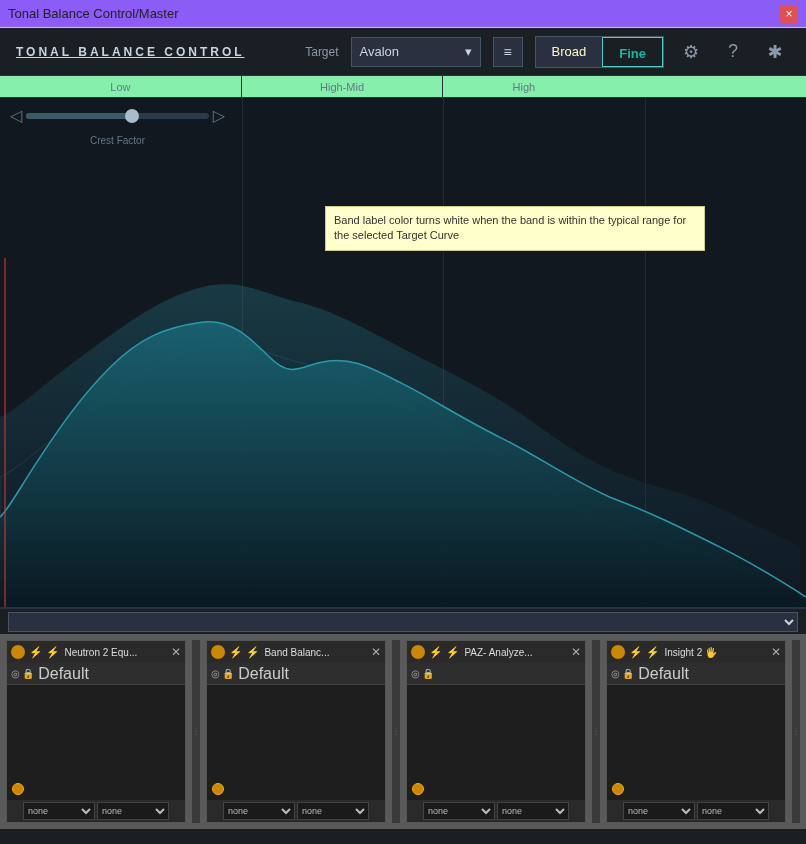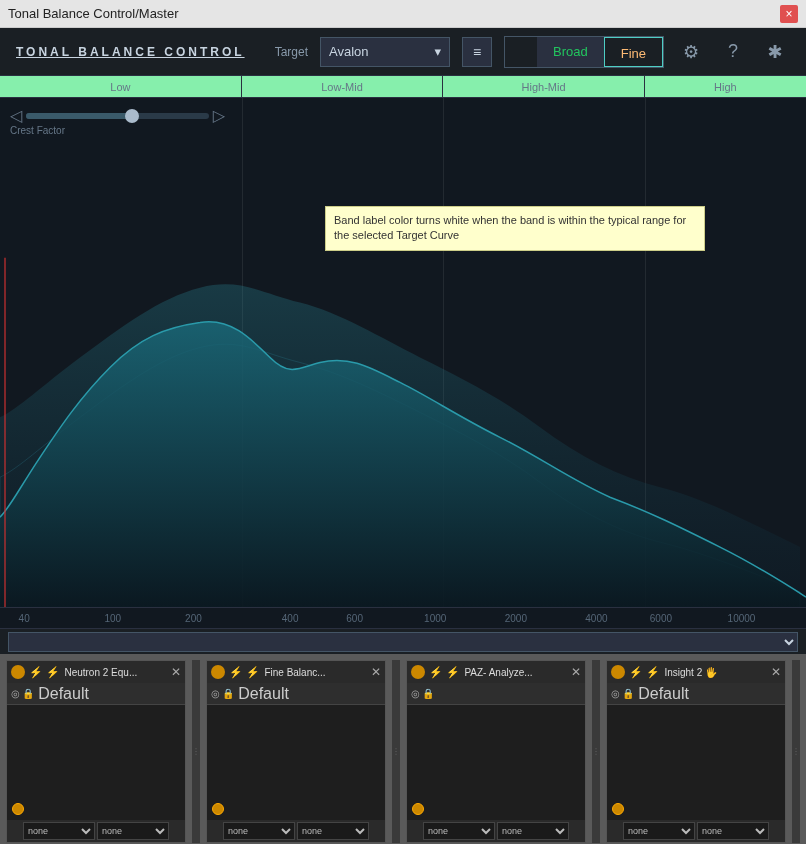--- a/index.html
+++ b/index.html
@@ -6,21 +6,21 @@
     body {
       width: 806px;
       height: 844px;
       background: #5a5a5a;
       font-family: Arial, sans-serif;
       overflow: hidden;
     }
 
     
     #title-bar {
-      background: #e5e5e5;
+      background: #8b5cf6;
       height: 28px;
       display: flex;
       align-items: center;
       justify-content: space-between;
       padding: 0 8px;
       border-bottom: 1px solid #ccc;
     }
     #title-bar span {
       font-size: 13px;
       color: #222;
@@ -92,37 +92,37 @@
       justify-content: center;
       cursor: pointer;
       font-size: 14px;
     }
     #broad-fine-group {
       display: flex;
       border: 1px solid #445566;
     }
     #broad-btn {
       background: #2a3040;
-      color: #22c55e;
+      color: #fef9c3;
       border: none;
       padding: 4px 16px;
       font-size: 13px;
       cursor: pointer;
       height: 30px;
-      margin-left: 32px;
     }
     #fine-btn {
       background: transparent;
-      color: #fdba74;
+      color: #14b8a6;
       border: none;
       border: 1px solid #4ecdc4;
       padding: 8px 16px;
       font-size: 13px;
       cursor: pointer;
       height: 30px;
+      font-weight: bold;
     }
     #settings-btn, #help-btn, #power-btn {
       background: transparent;
       border: none;
       color: #8899aa;
       font-size: 18px;
       cursor: pointer;
       width: 30px;
       height: 30px;
       display: flex;
@@ -190,24 +190,24 @@
       position: absolute;
       left: 58%;
       top: -4px;
       width: 14px;
       height: 14px;
       background: #aabbcc;
       border-radius: 50%;
       transform: translateX(-50%);
     }
     #crest-label {
-      text-align: left;
+      text-align: center;
       color: #667788;
       font-size: 10px;
-      margin-top: 0;
+      margin-top: 10px;
     }
 
     
     #tooltip-box {
       position: absolute;
       top: 108px;
       left: 325px;
       background: #ffffcc;
       border: 1px solid #cccc88;
       padding: 6px 8px;
@@ -420,23 +420,20 @@
     <button id="settings-btn">⚙</button>
     <button id="help-btn">?</button>
     <button id="power-btn">✱</button>
   </div>
 
   <div id="band-labels">
     <div class="band-label" style="width:30%; border-left:none;">
       <span>Low</span>
     </div>
     <div class="band-label" style="width:25%;">
-      <span>Low-Mid</span>
-    </div>
-    <div class="band-label" style="width:25%;">
       <span>High-Mid</span>
     </div>
     <div class="band-label" style="width:20%; border-right:none;">
       <span>High</span>
     </div>
   </div>
 
   <div id="chart-area">
 
     <div class="band-divider" style="left:30%;"></div>
@@ -478,32 +475,20 @@
 
       <line x1="5" y1="160" x2="5" y2="510" stroke="#cc3030" stroke-width="2" opacity="0.6"></line>
     </svg>
 
     <div id="tooltip-box">
       <span>Band label color turns white when the band is within the typical range for the selected Target Curve</span>
     </div>
 
   </div>
 
-  <div id="freq-axis">
-    <div class="freq-tick" style="left:3%;">40</div>
-    <div class="freq-tick" style="left:14%;">100</div>
-    <div class="freq-tick" style="left:24%;">200</div>
-    <div class="freq-tick" style="left:36%;">400</div>
-    <div class="freq-tick" style="left:44%;">600</div>
-    <div class="freq-tick" style="left:54%;">1000</div>
-    <div class="freq-tick" style="left:64%;">2000</div>
-    <div class="freq-tick" style="left:74%;">4000</div>
-    <div class="freq-tick" style="left:82%;">6000</div>
-    <div class="freq-tick" style="left:92%;">10000</div>
-  </div>
 
   <div id="bottom-bar">
     <select id="bottom-select" class="footer-select">
       <option value=""></option>
     </select>
   </div>
 
   <div id="plugin-slots">
 
     <div class="plugin-slot">
@@ -531,21 +516,21 @@
         </select>
       </div>
     </div>
     <div class="slot-resize">⋮</div>
 
     <div class="plugin-slot">
       <div class="slot-header">
         <button class="slot-power"></button>
         <span class="slot-icon-w">⚡</span>
         <span class="slot-icon-lock">⚡</span>
-        <span class="slot-name">Fine Balanc...</span>
+        <span class="slot-name">Band Balanc...</span>
         <button class="slot-close">✕</button>
       </div>
       <div class="slot-preset-row">
         <span class="preset-icon">◎</span>
         <span class="preset-lock">🔒</span>
         <span class="preset-name">Default</span>
       </div>
       <div class="slot-canvas">
         <div class="slot-circle"></div>
       </div>

